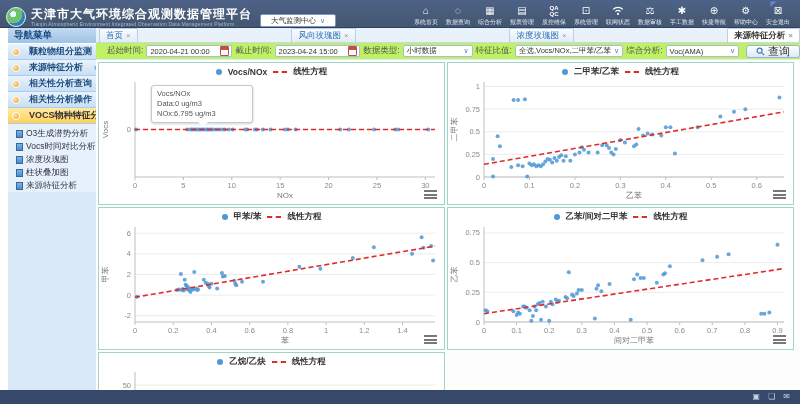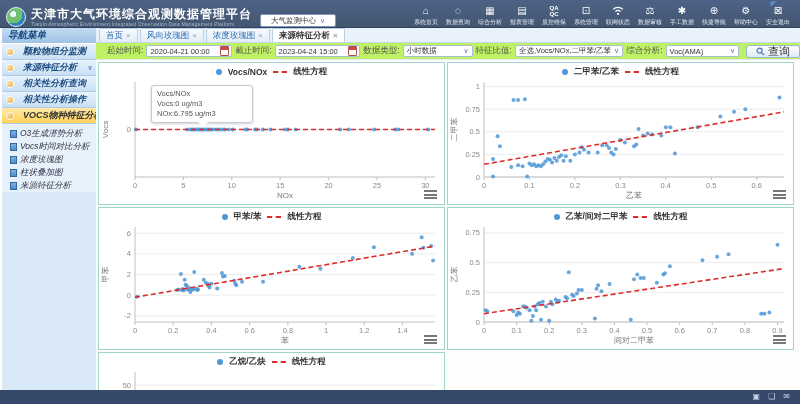--- a/index.html
+++ b/index.html
@@ -20,33 +20,33 @@
   .hnav-ico { font-size:10px; line-height:11px; height:11px; color:#fff; }
   .hnav-ico.qa { font-size:6px; font-weight:bold; line-height:6px; text-align:center; }
   .hnav-lbl { font-size:6.5px; color:#e6ecf6; margin-top:2px; white-space:nowrap; transform:scale(.92); }
   .corner-decor { position:absolute; top:1px; right:24px; width:0; height:0; border-left:5px solid transparent; border-top:6px solid #5e8fd6; transform:rotate(-90deg); }
 
   
   .footer { position:absolute; left:0; right:0; bottom:0; height:14px; background:#36496b; display:flex; align-items:center; justify-content:flex-end; gap:8px; padding-right:10px; }
   .f-ico { color:#c7d2e4; font-size:8px; line-height:10px; }
 
   
-  .sidebar { position:absolute; top:28px; left:2px; bottom:14px; width:96px; background:#d9e9f8; border-right:1px solid #9dbede; font-size:9px;font-style:italic; }
+  .sidebar { position:absolute; top:28px; left:8px; bottom:14px; width:96px; background:#d9e9f8; border-right:1px solid #9dbede; font-size:9px; }
   .sb-title { height:16px; background:linear-gradient(#c3daf1,#9fc3e6); color:#15477e; font-weight:bold; font-size:9.5px; display:flex; align-items:center; padding-left:6px; border-bottom:1px solid #fff; }
   .sb-group { height:16px; display:flex; align-items:center; gap:9px; padding:0 4px; background:linear-gradient(#e9f3fc,#c9dff4); border-bottom:1px solid #aecbe8; color:#1d4d80; font-weight:bold; cursor:pointer; white-space:nowrap; }
   .sb-group .gico { width:8px; height:8px; border-radius:50%; background:radial-gradient(circle at 35% 35%, #ffe3a1, #f09a2e); border:1px solid #fff; flex:0 0 auto; }
   .sb-group .gchev { margin-left:auto; color:#6a9fd8; font-size:7px; }
   .sb-group.active { background:linear-gradient(#ffe9a8,#ffd257); color:#333; }
   .sb-sub { padding:3px 0 0 8px; background:#e6f1fb; }
   .sb-sub-item { display:flex; align-items:center; gap:3px; height:13px; color:#334; cursor:pointer; white-space:nowrap; font-size:8.5px; }
   .sb-sub-item .sico { width:7px; height:8px; background:linear-gradient(#7db3e2,#4d8cc8); border:1px solid #35699d; flex:0 0 auto; }
 
   
   .main { position:absolute; top:28px; left:96px; right:0; bottom:14px; background:#fdfdfd; }
-  .tabbar { height:15px; background:#e9f2fa; border-bottom:1px solid #c5d8ea; display:flex; align-items:flex-end; padding-left:3px; gap:2px; }
+  .tabbar { height:15px; background:#e9f2fa; border-bottom:1px solid #c5d8ea; display:flex; align-items:flex-end; padding-left:3px; gap:2px;justify-content:space-between; }
   .tab { height:14px; display:flex; align-items:center; gap:3px; padding:0 6px; font-size:8.5px; color:#2a6bb5; background:linear-gradient(#f8fbfe,#e2edf8); border:1px solid #b9cfe6; border-bottom:none; border-radius:2px 2px 0 0; cursor:pointer; white-space:nowrap; }
   .tab.active { background:#fff; color:#333; font-weight:bold; }
   .tab .x { color:#8aa0bb; font-size:8px; }
 
   .filterbar { height:17px; display:flex; align-items:center; gap:3px; padding-left:11px; background:#bef264; border-bottom:1px solid #e2ebf4; font-size:8.5px; color:#555; white-space:nowrap; }
   .fld { height:12px; border:1px solid #a9bed4; border-radius:2px; background:#fff; display:flex; align-items:center; font-size:7.5px; color:#333; padding:0 3px; gap:3px; }
   .cal { width:9px; height:10px; border:1px solid #b05050; background:linear-gradient(#d24a3f 0 3px,#fff 3px); border-radius:1px; margin-right:-1px; }
   .sel .caret { color:#4d7fc0; font-size:7px; margin-left:auto; }
   .btn-query { height:13px; border:1px solid #9ab6d6; border-radius:3px; background:linear-gradient(#feffff,#dfeaf5); font-size:11px; color:#333; display:flex; align-items:center; gap:3px; padding:0 9px; margin-left:4px; cursor:pointer; }
 
@@ -309,21 +309,21 @@
               <circle cx="241.16129032258064" cy="52.5" r="2" fill="#4f97d5" fill-opacity="0.85"></circle>
               <circle cx="249.87096774193552" cy="52.5" r="2" fill="#4f97d5" fill-opacity="0.85"></circle>
               <circle cx="275.0322580645161" cy="52.5" r="2" fill="#4f97d5" fill-opacity="0.85"></circle>
               <circle cx="296.3225806451613" cy="52.5" r="2" fill="#4f97d5" fill-opacity="0.85"></circle>
               <circle cx="299.2258064516129" cy="52.5" r="2" fill="#4f97d5" fill-opacity="0.85"></circle>
               <circle cx="329.2258064516129" cy="52.5" r="2" fill="#4f97d5" fill-opacity="0.85"></circle>
               <line x1="36" y1="52.5" x2="336" y2="52.5" stroke="#dd2c2c" stroke-width="1.6" stroke-dasharray="5,3"></line>
             </svg>
           <div class="tooltip">
             <div>Vocs/NOx</div>
-            <div>Vocs:0 ug/m3</div>
+            <div>Data:0 ug/m3</div>
             <div>NOx:6.795 ug/m3</div>
           </div>
           <span class="menu-btn"></span>
         </div>
         <div class="panel">
           <div class="legend">
             <span class="lg-dot"></span>
             <span>二甲苯/乙苯</span>
             <span class="lg-dash"></span>
             <span>线性方程</span>

